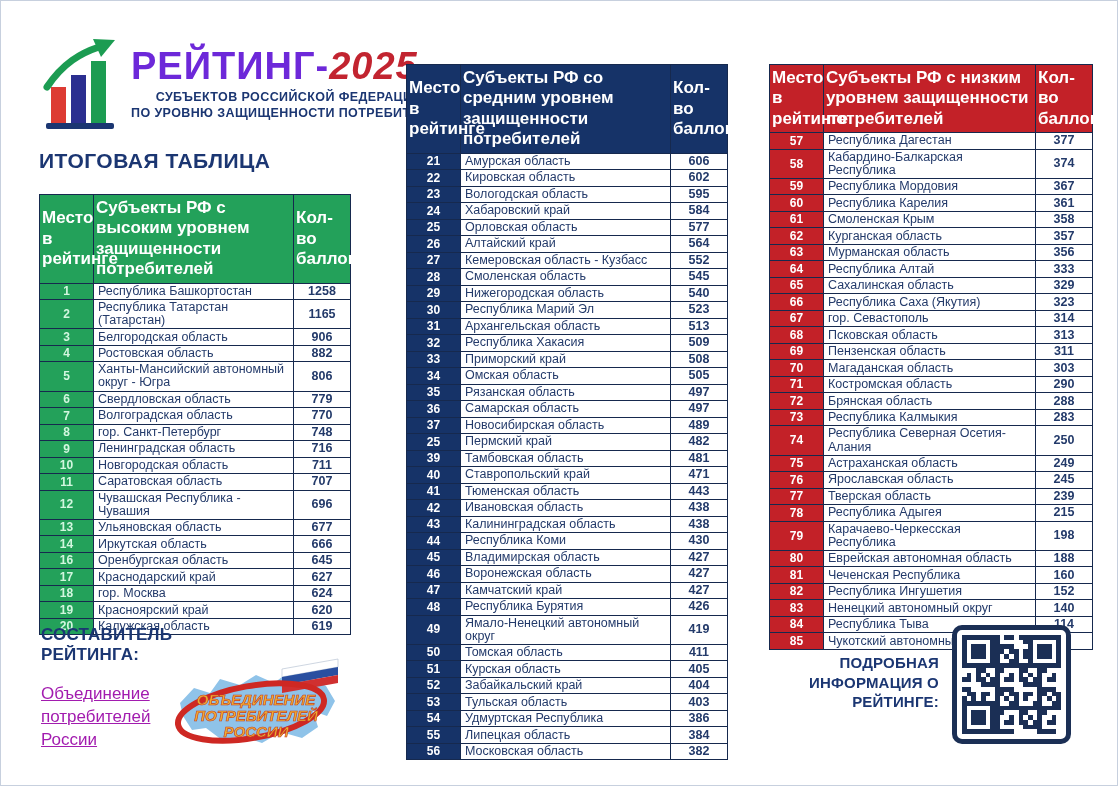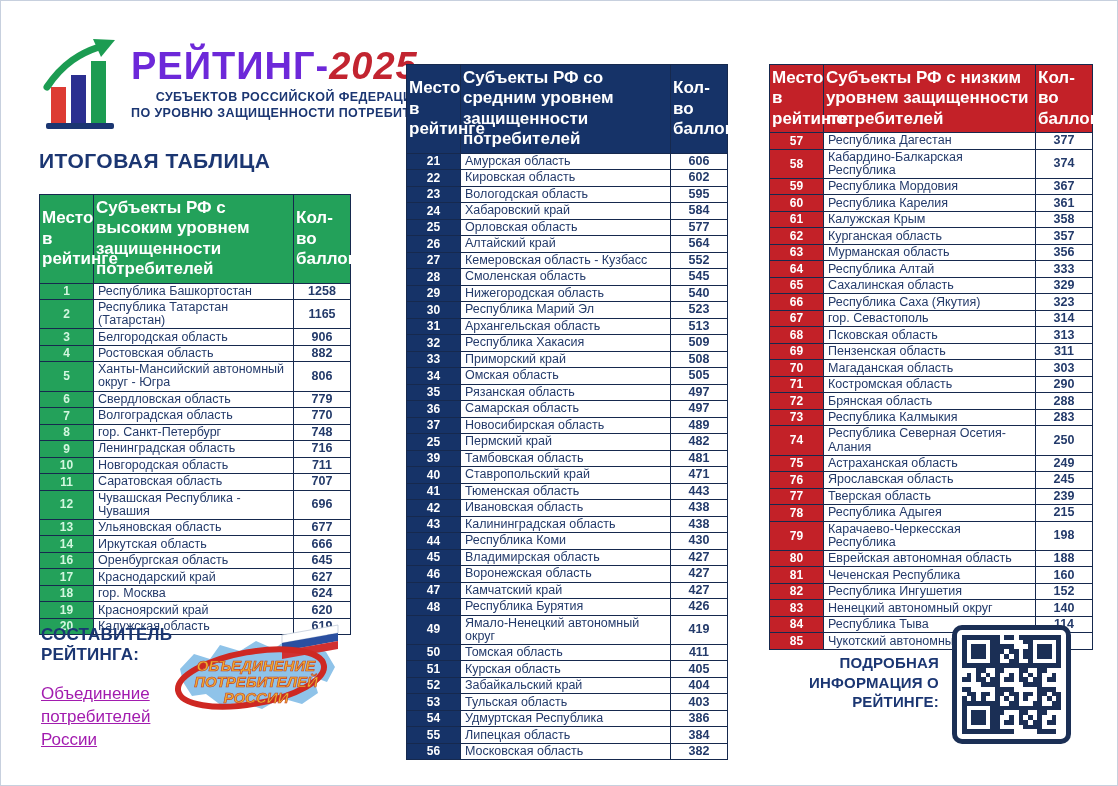--- a/index.html
+++ b/index.html
@@ -29,21 +29,21 @@
   .tbl-high {left:38px;  top:193px; width:312px;}
   .tbl-mid  {left:405px; top:63px;  width:322px;}
   .tbl-low  {left:768px; top:63px;  width:324px;}
   .tbl-high th, .tbl-high td.rank{background:#23a15a;}
   .tbl-high td.rank{color:#d2f7df;}
   .tbl-mid th, .tbl-mid td.rank{background:#163368;}
   .tbl-low th, .tbl-low td.rank{background:#c32128;}
   
   .composer-label{position:absolute; left:40px; top:624px; width:130px; font-size:17px; font-weight:900; color:#1b3672; line-height:1.15; letter-spacing:0.2px;}
   .composer-link{position:absolute; left:40px; top:682px; width:160px; font-size:17px; color:#a21caf; text-decoration:underline; line-height:1.35; cursor:pointer;}
-  .org-logo{position:absolute; left:165px; top:622px;text-align:center;}
+  .org-logo{position:absolute; left:165px; top:656px;text-align:center;}
   
   .qr-label{position:absolute; left:770px; top:652px; width:168px; text-align:right; font-size:15px; font-weight:900; color:#1b3672; line-height:1.3; letter-spacing:0.2px;}
   .qr-box{position:absolute; left:951px; top:624px; width:99px; height:99px; padding:5px; border:5px solid #1b2f55; border-radius:10px; background:#ffffff;}
   .qr-grid{width:99px; height:99px; display:grid; grid-template-columns:repeat(21,1fr); grid-template-rows:repeat(21,1fr);}
   .qr-grid div{background:#ffffff;}
   .qr-grid div.on{background:#1b2f55;}
 </style>
 </head>
 <body>
 
@@ -401,21 +401,21 @@
             <td class="name">Республика Мордовия</td>
             <td class="score">367</td>
           </tr>
           <tr>
             <td class="rank">60</td>
             <td class="name">Республика Карелия</td>
             <td class="score">361</td>
           </tr>
           <tr>
             <td class="rank">61</td>
-            <td class="name">Калужская Крым</td>
+            <td class="name">Смоленская Крым</td>
             <td class="score">358</td>
           </tr>
           <tr>
             <td class="rank">62</td>
             <td class="name">Курганская область</td>
             <td class="score">357</td>
           </tr>
           <tr>
             <td class="rank">63</td>
             <td class="name">Мурманская область</td>

